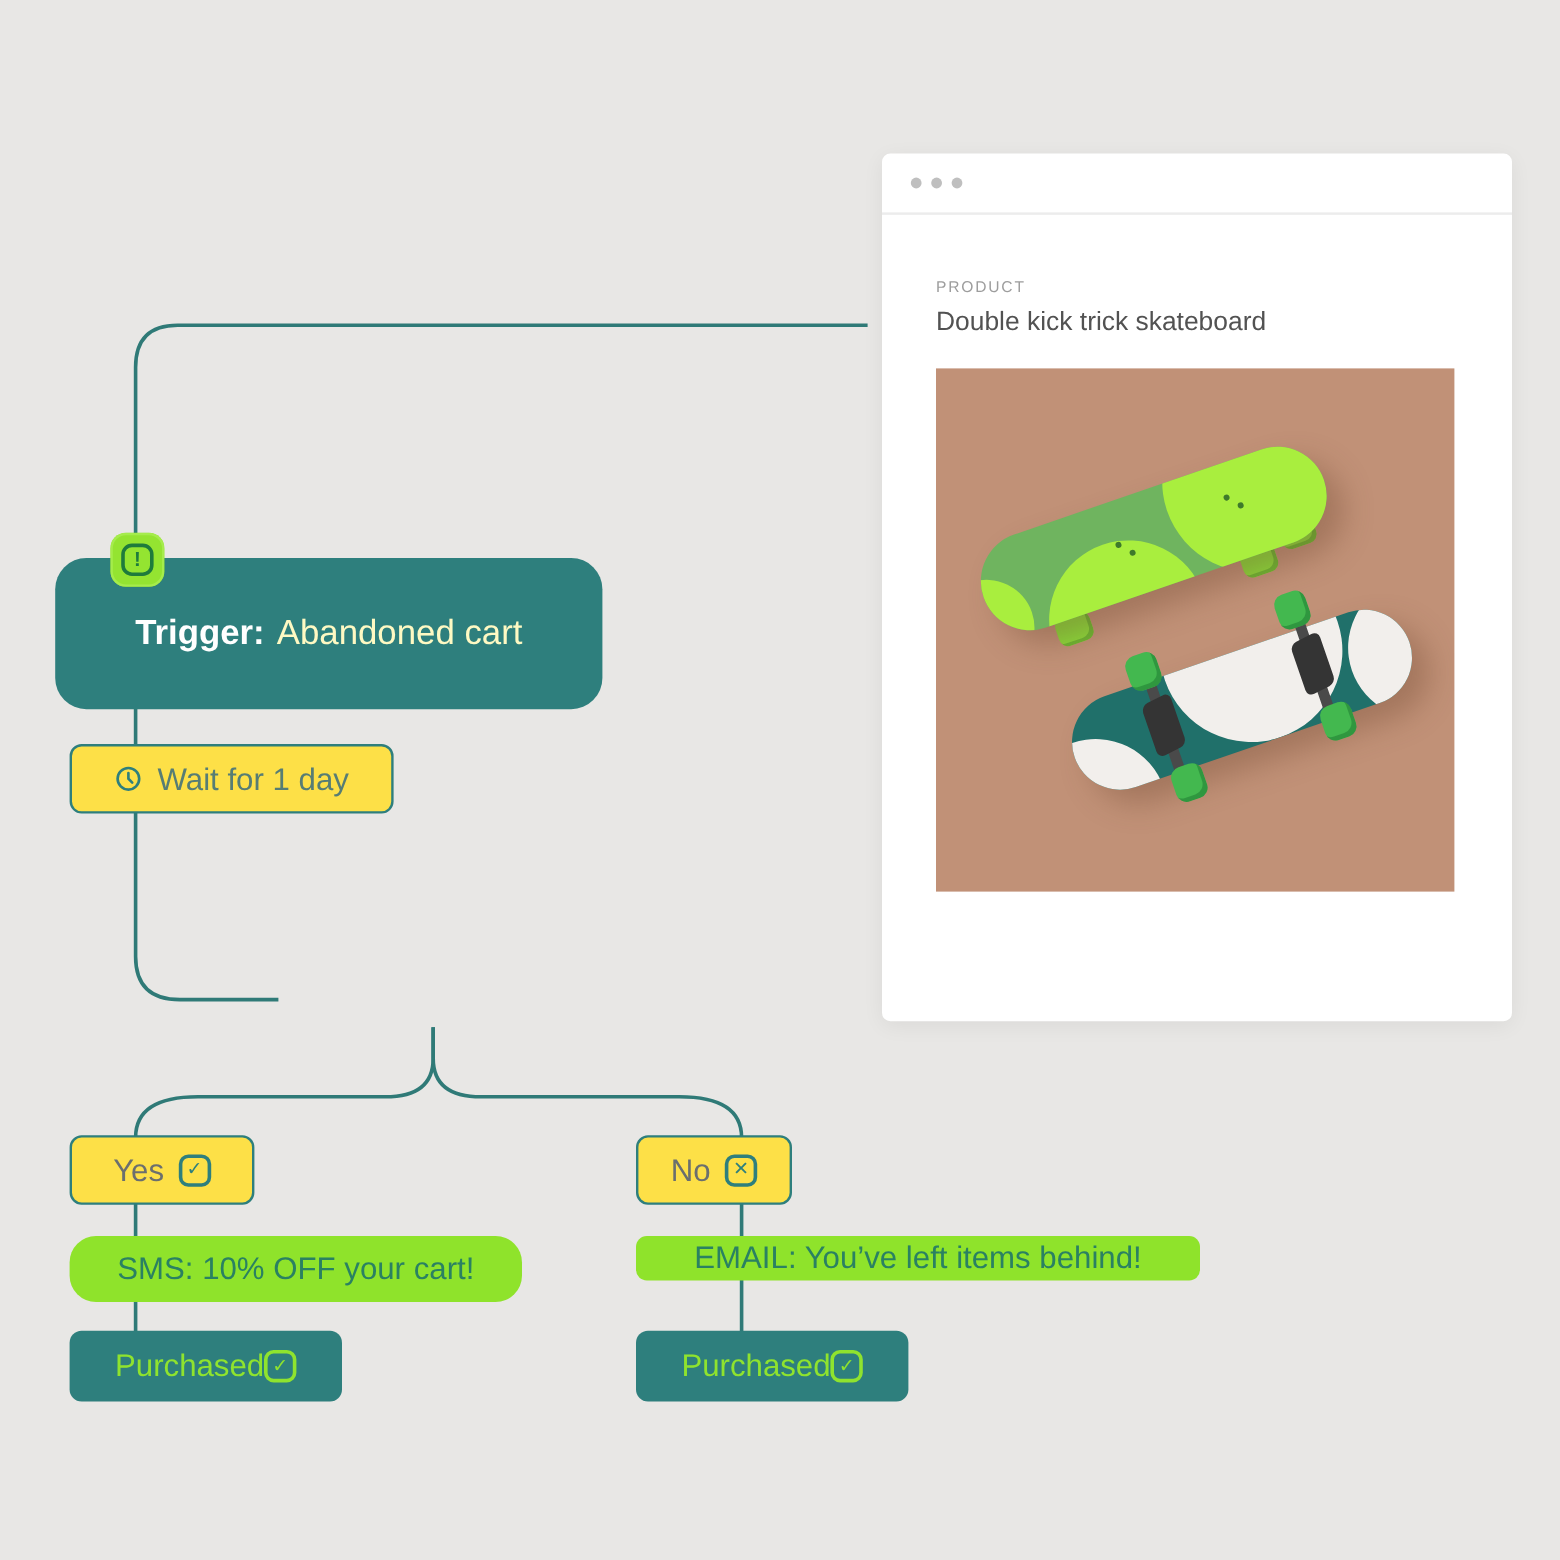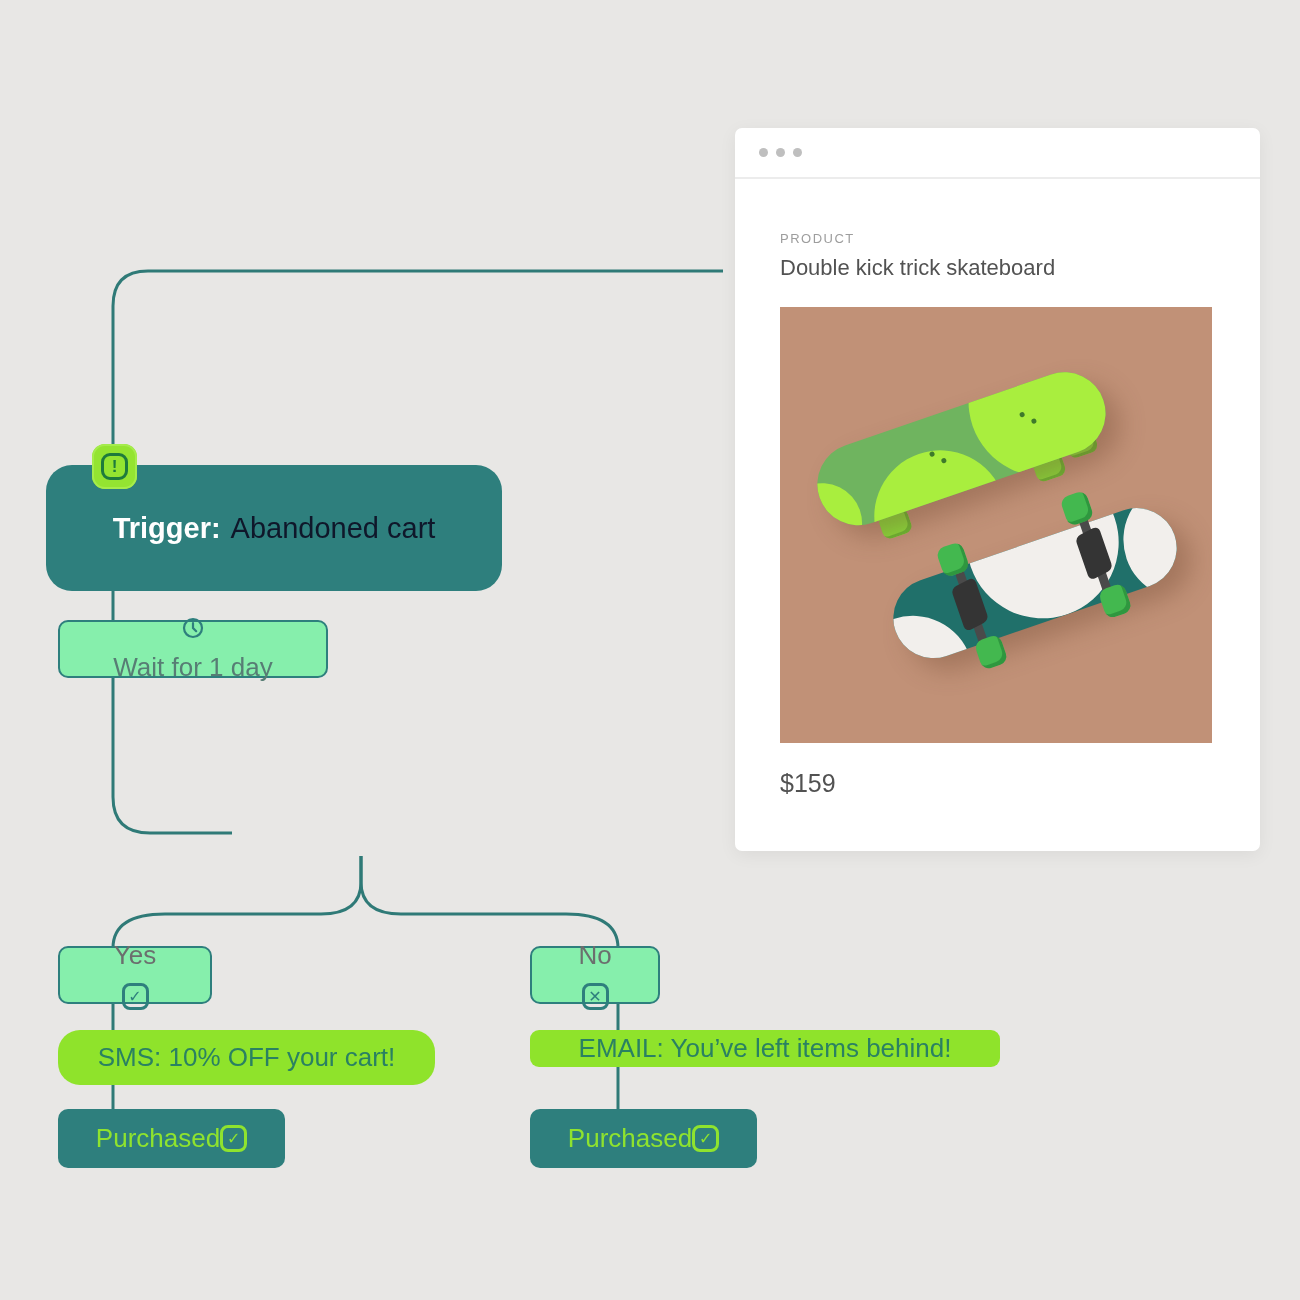--- a/index.html
+++ b/index.html
@@ -18,36 +18,36 @@
 
   
   .node { position:absolute; z-index:2; display:flex; align-items:center; }
 
   .trigger-node {
     left:46px; top:465px; width:456px; height:126px;
     background:#2e7f7d; border-radius:26px;
     justify-content:center; color:#fff; font-size:29px;
   }
   .trigger-node .bold { font-weight:bold; color:#ffffff; }
-  .trigger-node .rest { color:#0f172a; margin-left:10px;text-align:center; }
+  .trigger-node .rest { color:#fef9c3; margin-left:10px;text-align:center; }
   .trigger-badge {
     position:absolute; left:46px; top:-21px; width:45px; height:45px;
     background:#94e431; border-radius:13px;
     display:flex; align-items:center; justify-content:center;
     box-shadow:0 0 0 2px #a5ec4c inset;
   }
   .trigger-badge .alert-frame {
     width:27px; height:27px; border:3px solid #1e7b3c; border-radius:9px;
     display:flex; align-items:center; justify-content:center;
     color:#1e7b3c; font-weight:bold; font-size:17px; line-height:1;
   }
 
   .outline-node {
-    background:#86efac; border:2px solid #2e7f7d; border-radius:10px;
-    color:#577d74; font-size:26px; justify-content:center; gap:12px;flex-direction:column;
+    background:#fde047; border:2px solid #2e7f7d; border-radius:10px;
+    color:#577d74; font-size:26px; justify-content:center; gap:12px;
   }
   .wait-node      { left:58px;  top:620px; width:270px; height:58px; }
   .condition-node { left:230px; top:797px; width:263px; height:58px; border-radius:14px; color:#577d74; }
   .yes-node       { left:58px;  top:946px; width:154px; height:58px; }
   .no-node        { left:530px; top:946px; width:130px; height:58px; }
   .yes-node .lbl, .no-node .lbl { color:#6b6f6e; }
 
   .lime-node {
     background:#8fe32b; border-radius:9px; color:#2a8162; font-size:26px;
     justify-content:center;
@@ -250,17 +250,16 @@
           </div>
           <div class="truck t2">
             <span class="axle"></span>
               <span class="hanger"></span>
             <span class="twheel tw1"></span>
               <span class="twheel tw2"></span>
           </div>
         </div>
       </div>
 
-      <div class="price">$159</div>
     </div>
   </div>
 
 </div>
 
 </body></html>

